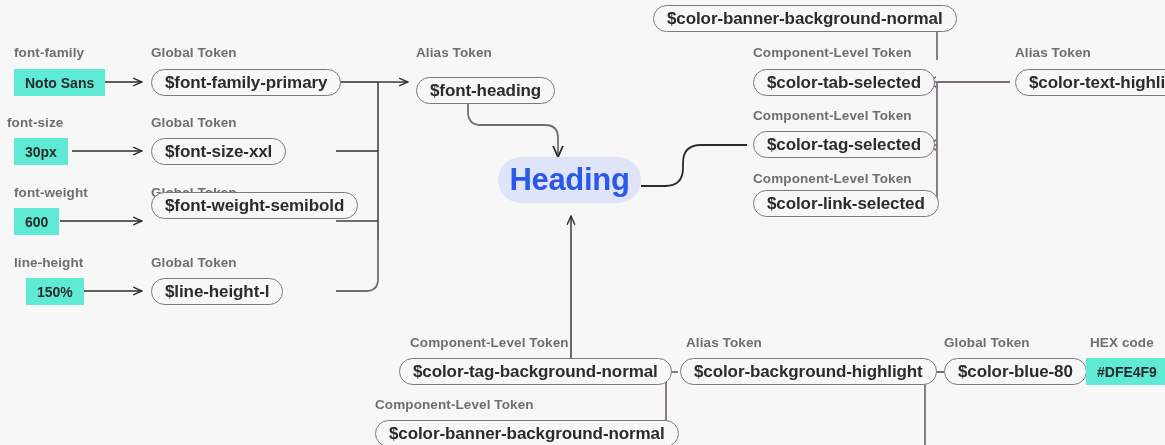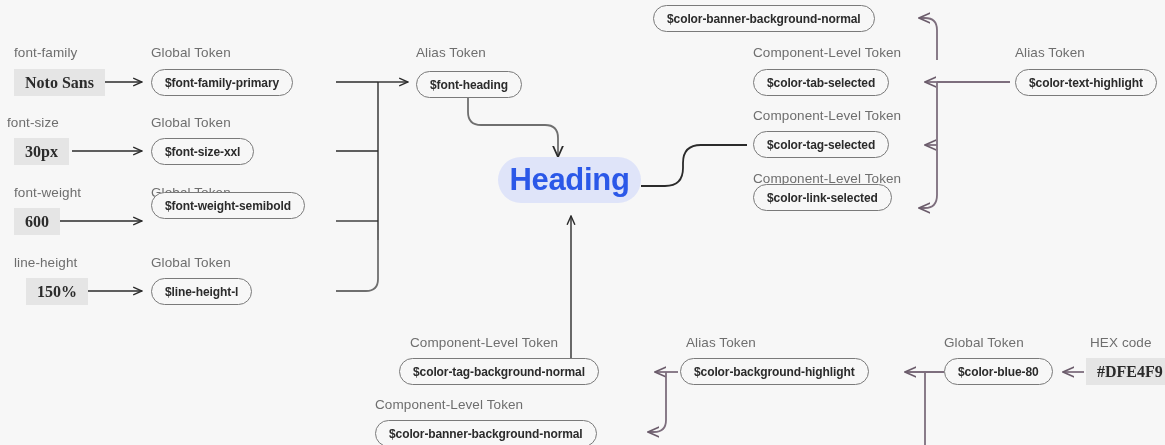--- a/index.html
+++ b/index.html
@@ -23,52 +23,52 @@
     height: 445px;
     pointer-events: none;
   }
   
   .caption {
     position: absolute;
     font-size: 13.5px;
     color: #6e6e6e;
     letter-spacing: 0.1px;
     white-space: nowrap;
+    font-weight: bold;
   }
   
   .pill {
     position: absolute;
     display: flex;
     align-items: center;
     box-sizing: border-box;
     height: 27px;
     padding: 0 13px;
     border: 1.3px solid #7a7a7a;
     border-radius: 14px;
     background: #f7f7f7;
     color: #2b2b2b;
-    font-size: 12px;
+    font-size: 17px;
     font-weight: bold;
     letter-spacing: -0.1px;
     white-space: nowrap;
   }
   
   .chip {
     position: absolute;
     display: flex;
     align-items: center;
     box-sizing: border-box;
     height: 27px;
     padding: 0 11px;
-    background: #e5e5e5;
+    background: #5eead4;
     color: #2b2b2b;
-    font-size: 16px;
+    font-size: 14px;
     font-weight: bold;
     white-space: nowrap;
-    font-family: Liberation Serif, serif;
   }
   
   .heading-node {
     position: absolute;
     display: flex;
     align-items: center;
     justify-content: center;
     box-sizing: border-box;
     background: #dfe4f9;
     border-radius: 26px;
@@ -148,34 +148,34 @@
   <div class="chip" style="left:14px; top:208px;">600</div>
   <div class="caption" style="left:151px; top:185px;">Global Token</div>
   <div class="pill" style="left:151px; top:192px;">$font-weight-semibold</div>
 
   <div class="caption" style="left:14px; top:255px;">line-height</div>
   <div class="chip" style="left:26px; top:278px;">150%</div>
   <div class="caption" style="left:151px; top:255px;">Global Token</div>
   <div class="pill" style="left:151px; top:278px;">$line-height-l</div>
 
   <div class="caption" style="left:416px; top:45px;">Alias Token</div>
-  <div class="pill" style="left:416px; top:71px;">$font-heading</div>
+  <div class="pill" style="left:416px; top:77px;">$font-heading</div>
 
   <div class="heading-node" style="left:498px; top:157px; width:143px; height:46px;">Heading</div>
 
   <div class="pill" style="left:653px; top:5px;">$color-banner-background-normal</div>
 
   <div class="caption" style="left:753px; top:45px;">Component-Level Token</div>
   <div class="pill" style="left:753px; top:69px;">$color-tab-selected</div>
 
   <div class="caption" style="left:753px; top:108px;">Component-Level Token</div>
   <div class="pill" style="left:753px; top:131px;">$color-tag-selected</div>
 
   <div class="caption" style="left:753px; top:171px;">Component-Level Token</div>
-  <div class="pill" style="left:753px; top:184px;">$color-link-selected</div>
+  <div class="pill" style="left:753px; top:190px;">$color-link-selected</div>
 
   <div class="caption" style="left:1015px; top:45px;">Alias Token</div>
   <div class="pill" style="left:1015px; top:69px;">$color-text-highlight</div>
 
   <div class="caption" style="left:410px; top:335px;">Component-Level Token</div>
   <div class="pill" style="left:399px; top:358px;">$color-tag-background-normal</div>
 
   <div class="caption" style="left:375px; top:397px;">Component-Level Token</div>
   <div class="pill" style="left:375px; top:420px;">$color-banner-background-normal</div>
 

